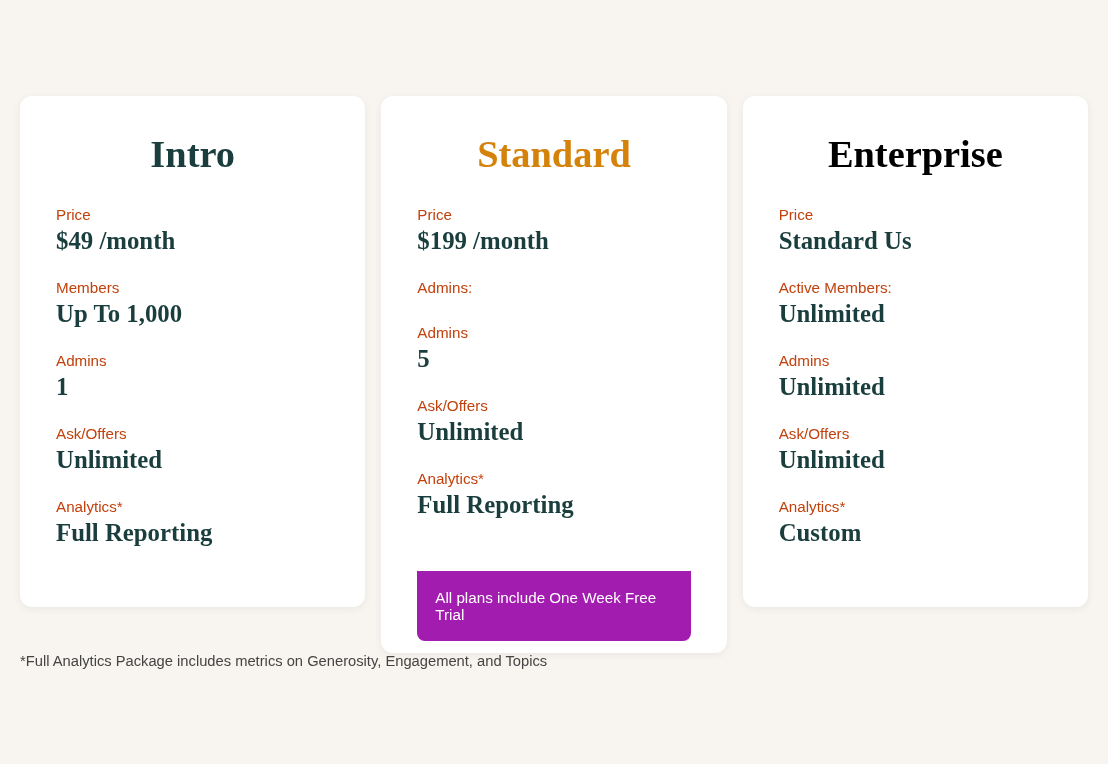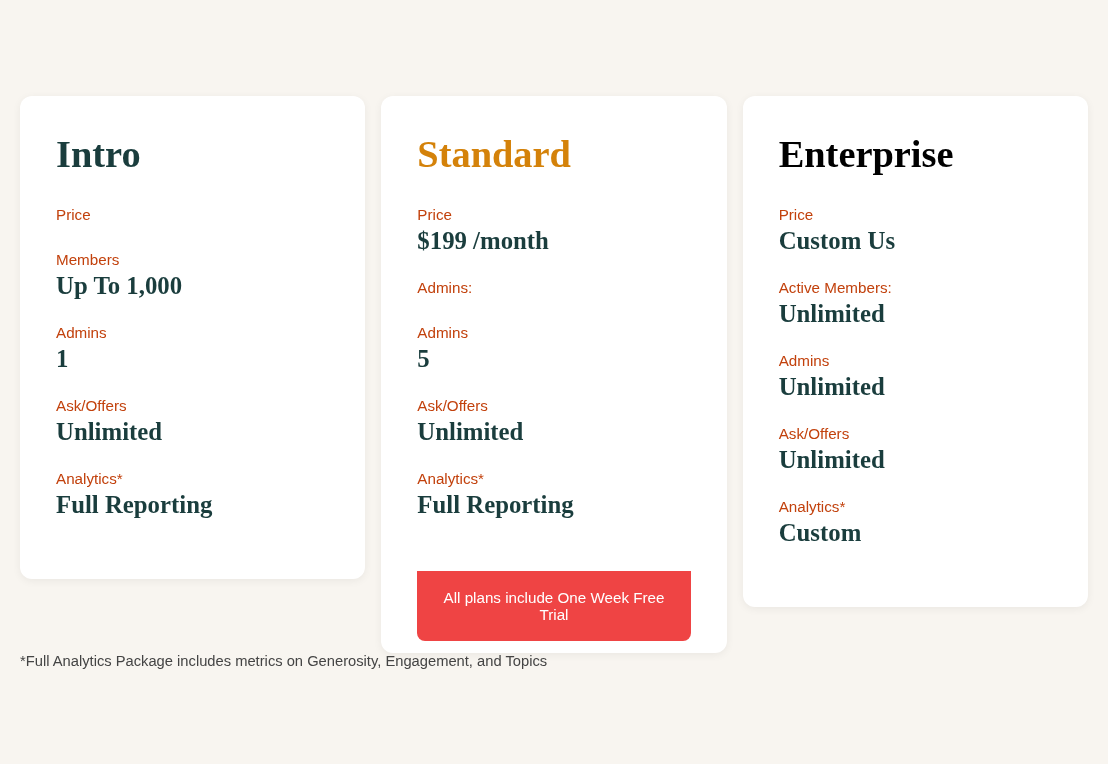--- a/index.html
+++ b/index.html
@@ -38,20 +38,21 @@
     }
 
     .pricing-card.standard {
       padding-bottom: 12px;
       overflow: hidden;
     }
 
     .plan-name {
       font-size: 2.4rem;
       font-weight: 800;
+      text-align: center;
       margin-bottom: 30px;
       font-family: Georgia, serif;
     }
 
     .plan-name.intro {
       color: #1a3d3d;
     }
 
     .plan-name.standard {
       color: #d4820a;
@@ -74,23 +75,23 @@
     }
 
     .feature-value {
       font-size: 1.55rem;
       font-weight: 800;
       color: #1a3d3d;
       font-family: Georgia, serif;
     }
 
     .free-trial-banner {
-      background-color: #ef4444;
+      background-color: #a21caf;
       color: #ffffff;
-      text-align: center;
+      text-align: left;
       padding: 18px;
       margin-top: 28px;
       border-radius: 0 0 8px 8px;
       font-size: 0.95rem;
       font-family: Arial, sans-serif;
       font-weight: 400;
       cursor: pointer;
     }
 
     .footnote {
@@ -103,20 +104,21 @@
     }
   </style>
 </head>
 <body>
 
 <div class="pricing-container">
 <div class="pricing-card">
       <div class="plan-name intro">Intro</div>
       <div class="feature-group">
         <div class="feature-label">Price</div>
+        <div class="feature-value">$49 /month</div>
       </div>
       <div class="feature-group">
         <div class="feature-label">Members</div>
         <div class="feature-value">Up To 1,000</div>
       </div>
       <div class="feature-group">
         <div class="feature-label">Admins</div>
         <div class="feature-value">1</div>
       </div>
       <div class="feature-group">
@@ -148,21 +150,21 @@
       <div class="feature-group">
         <div class="feature-label">Analytics*</div>
         <div class="feature-value">Full Reporting</div>
       </div>
       <div class="free-trial-banner">All plans include One Week Free Trial</div>
     </div>
     <div class="pricing-card">
       <div class="plan-name enterprise">Enterprise</div>
       <div class="feature-group">
         <div class="feature-label">Price</div>
-        <div class="feature-value">Custom Us</div>
+        <div class="feature-value">Standard Us</div>
       </div>
       <div class="feature-group">
         <div class="feature-label">Active Members:</div>
         <div class="feature-value">Unlimited</div>
       </div>
       <div class="feature-group">
         <div class="feature-label">Admins</div>
         <div class="feature-value">Unlimited</div>
       </div>
       <div class="feature-group">

